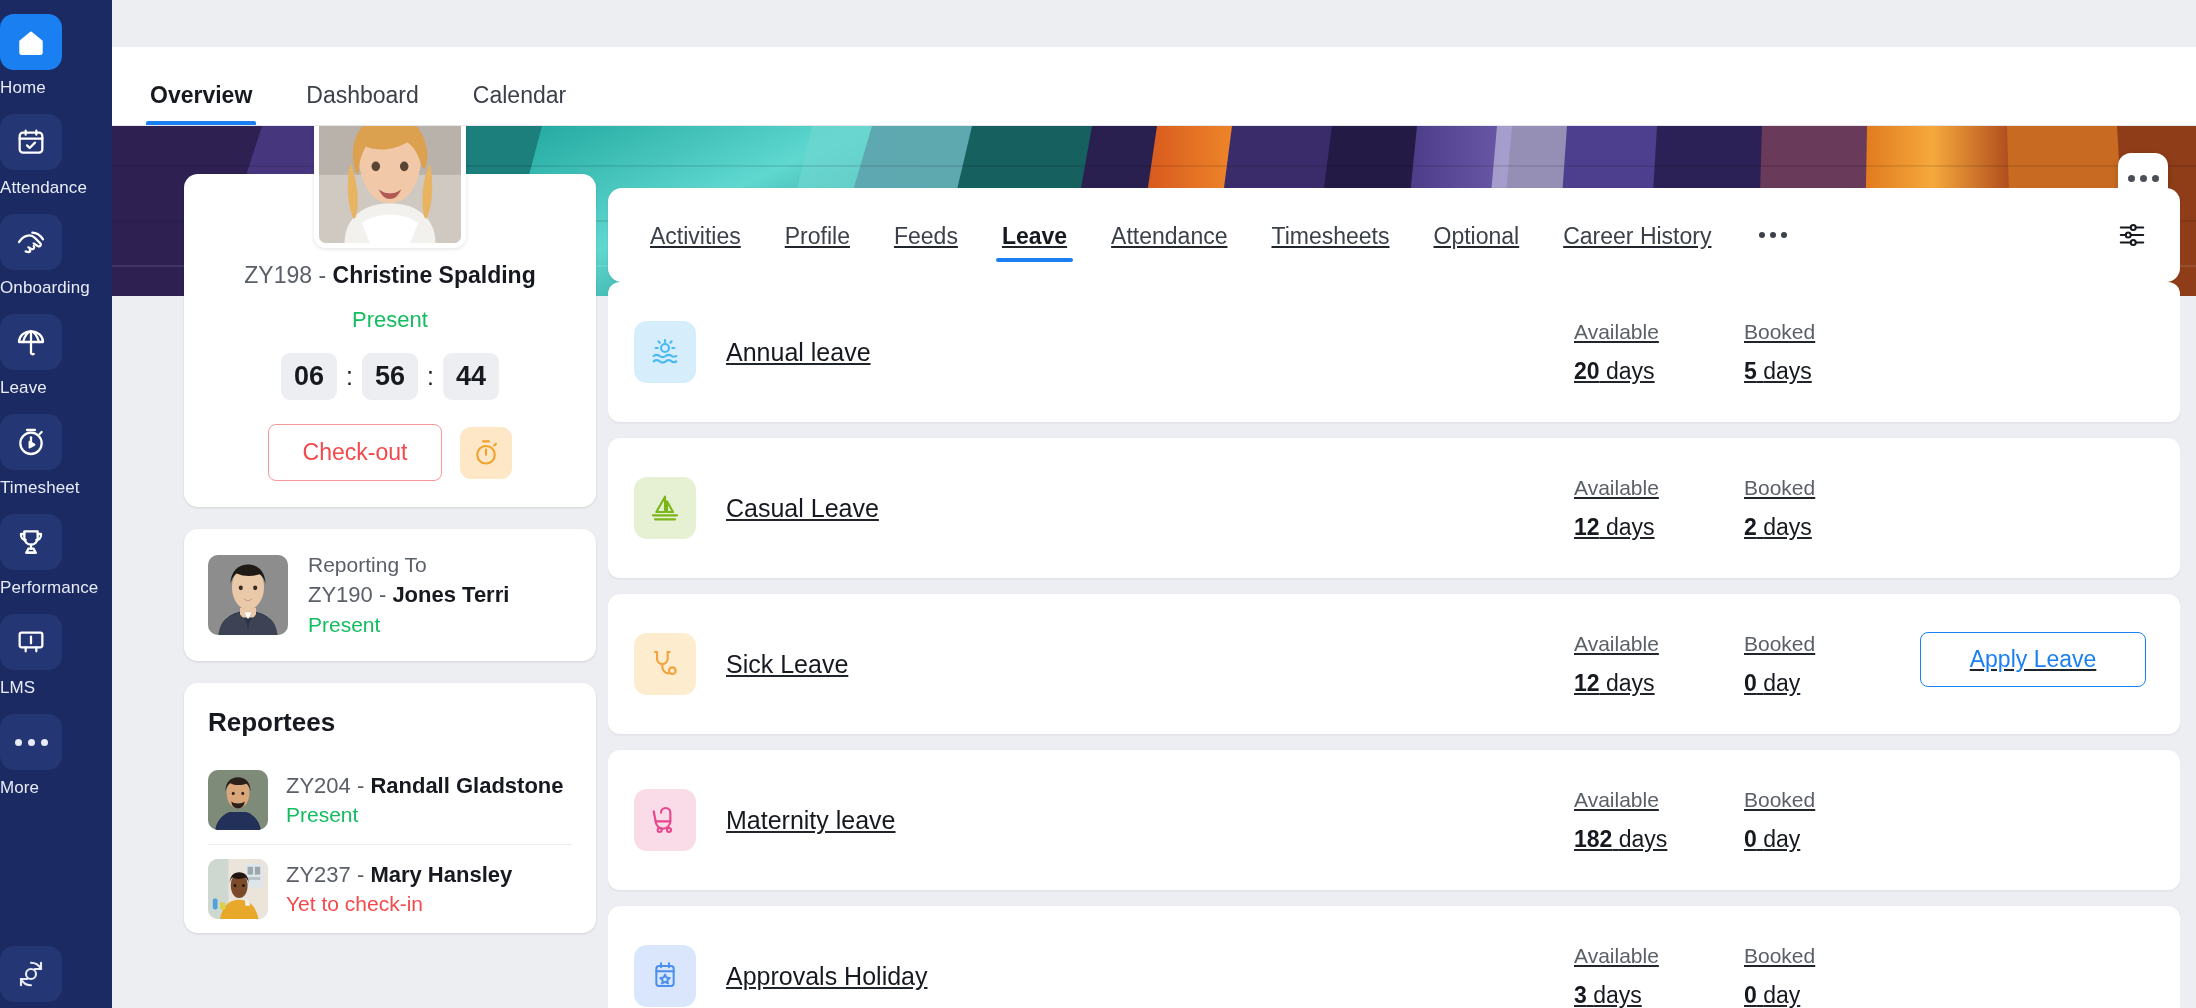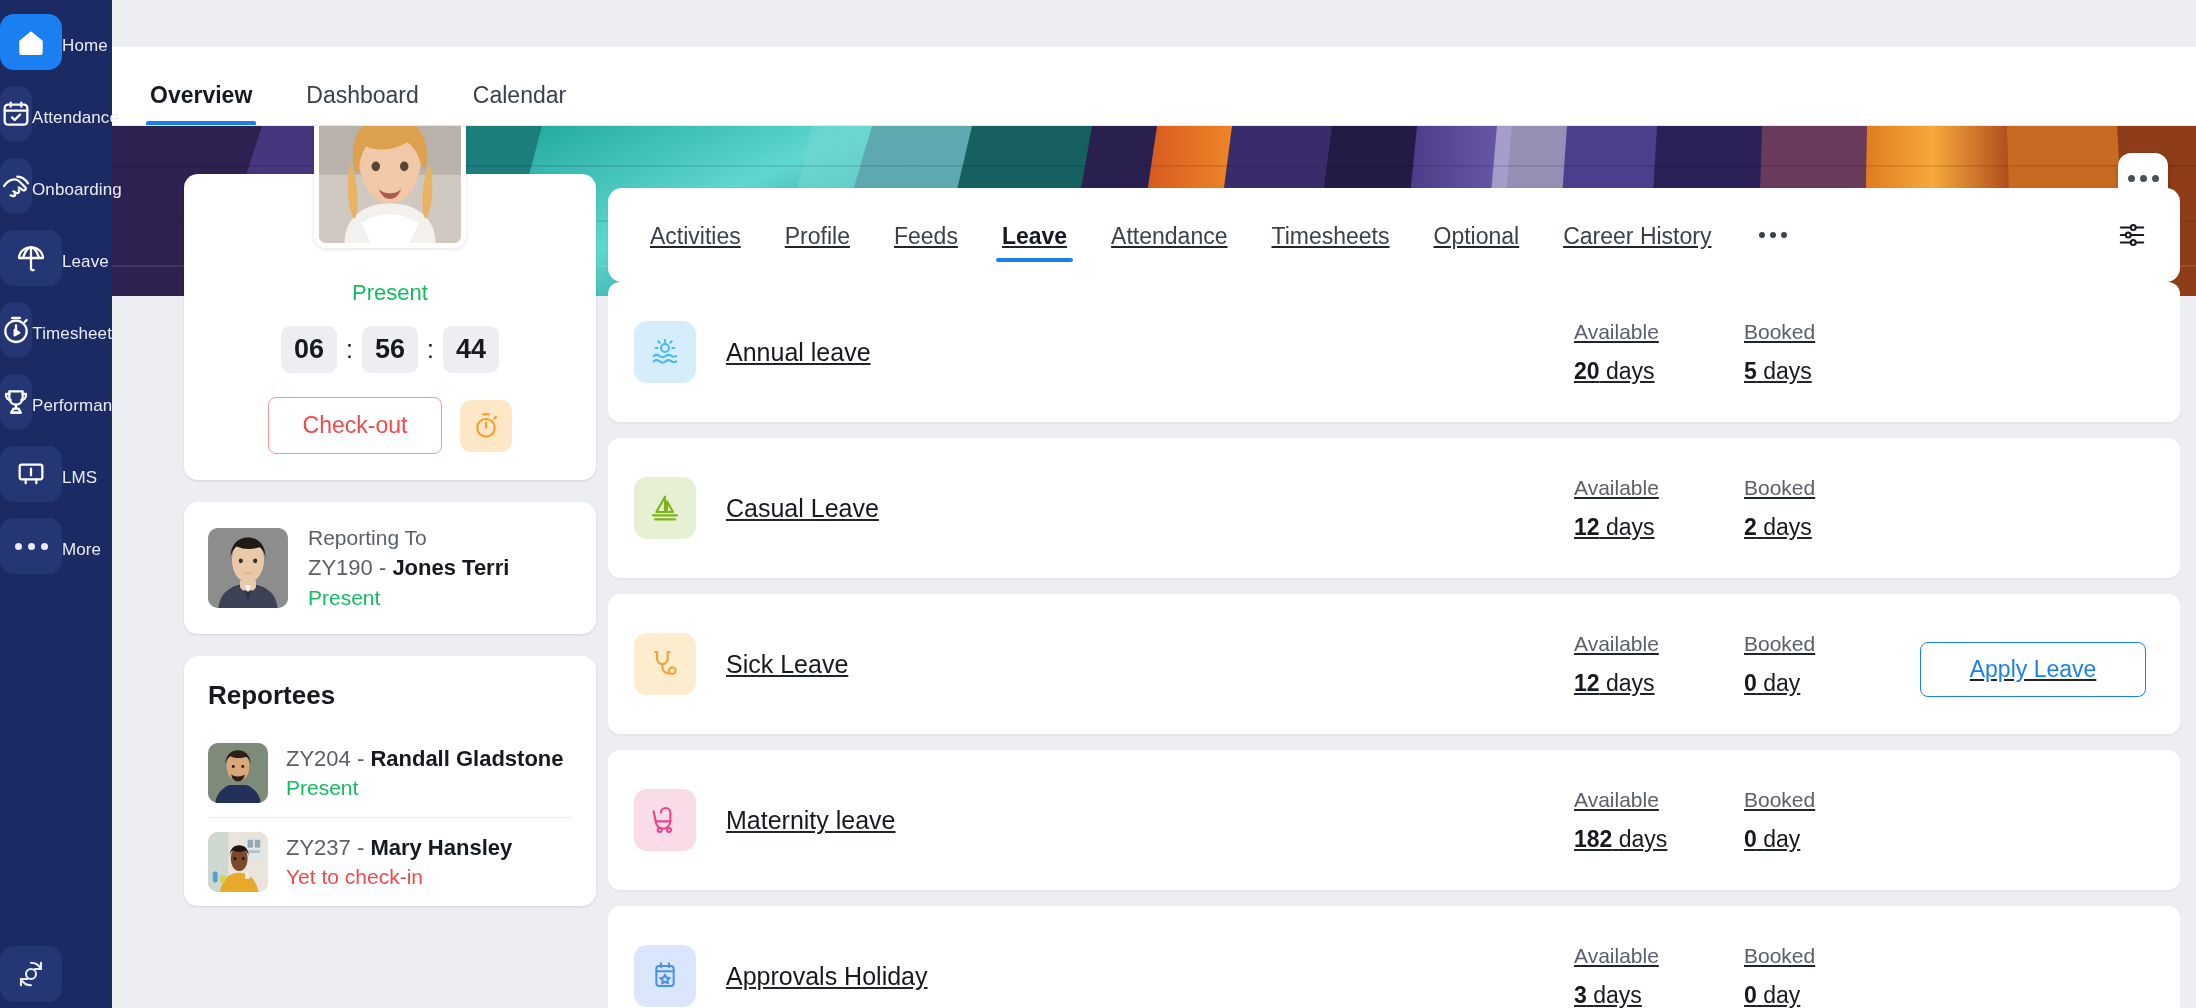--- a/index.html
+++ b/index.html
@@ -14,21 +14,21 @@
 
   
   .sidebar {
     width:112px; height:1008px; flex:0 0 112px;
     background:#1b2a63;
     display:flex; flex-direction:column; align-items:center;
     padding-top:14px;
     position:relative; z-index:40;
   }
   .nav-item {
-    width:112px; display:flex; flex-direction:row; align-items:center;
+    width:112px; display:flex; flex-direction:column; align-items:flex-start;
     margin-bottom:16px; cursor:pointer;
   }
   .nav-icon {
     width:62px; height:56px; border-radius:14px;
     background:#243674;
     display:flex; align-items:center; justify-content:center;
   }
   .nav-item.active .nav-icon { background:#1a7ff0; }
   .nav-label {
     margin-top:8px; font-size:17px; color:#e8ecf6; letter-spacing:.1px;
@@ -171,21 +171,21 @@
   .leave-row {
     background:#ffffff; border-radius:12px; height:140px; flex:0 0 140px;
     box-shadow:0 1px 3px rgba(16,24,40,.07);
     display:flex; align-items:center; padding:0 34px 0 26px;
   }
   .leave-icon {
     width:62px; height:62px; border-radius:13px; flex:0 0 62px;
     display:flex; align-items:center; justify-content:center;
   }
   .leave-name { font-size:25px; color:#16191f; font-weight:400; margin-left:30px; }
-  .leave-stats { margin-left:auto; display:flex; align-items:flex-end; }
+  .leave-stats { margin-left:auto; display:flex; align-items:flex-start; }
   .stat { width:170px; }
   .stat-label { font-size:21px; color:#5b6068; }
   .stat-value { font-size:23px; color:#16191f; font-weight:700; margin-top:14px; }
   .stat-value span { font-weight:400; }
   .apply-slot { width:232px; display:flex; justify-content:flex-end; }
   .btn-apply {
     border:1.5px solid #1a7ff0; color:#1a7ff0; background:#ffffff;
     border-radius:8px; font-size:23px; padding:13px 0; width:226px;
     cursor:pointer; font-family:inherit; text-align:center;
   }
@@ -385,20 +385,21 @@
               <path d="M22 44c-3 12-2 30 2 38 2 4 4-8 3-18-1-8-2-14-5-20z" fill="#e8b461"></path>
               <path d="M78 44c3 12 2 30-2 38-2 4-4-8-3-18 1-8 2-14 5-20z" fill="#e8b461"></path>
               <ellipse cx="40" cy="46" rx="3" ry="3.4" fill="#5a4433"></ellipse>
               <ellipse cx="60" cy="46" rx="3" ry="3.4" fill="#5a4433"></ellipse>
               <path d="M42 62c4 4 12 4 16 0-3 6-13 6-16 0z" fill="#ffffff"></path>
               <path d="M42 62c4 4 12 4 16 0-2 5-5 7-8 7s-6-2-8-7z" fill="#b05a52"></path>
               <path d="M30 86c6-4 12-6 20-6s14 2 20 6l-6 14H36z" fill="#ffffff"></path>
             </svg>
           </div>
           <div class="profile-body">
+            <div class="emp-line"><span>ZY198 - </span><b>Christine Spalding</b></div>
             <div class="status-present">Present</div>
             <div class="timer">
               <div class="timer-seg">06</div>
               <div class="timer-colon">:</div>
               <div class="timer-seg">56</div>
               <div class="timer-colon">:</div>
               <div class="timer-seg">44</div>
             </div>
             <div class="actions">
               <button class="btn-checkout">Check-out</button>

